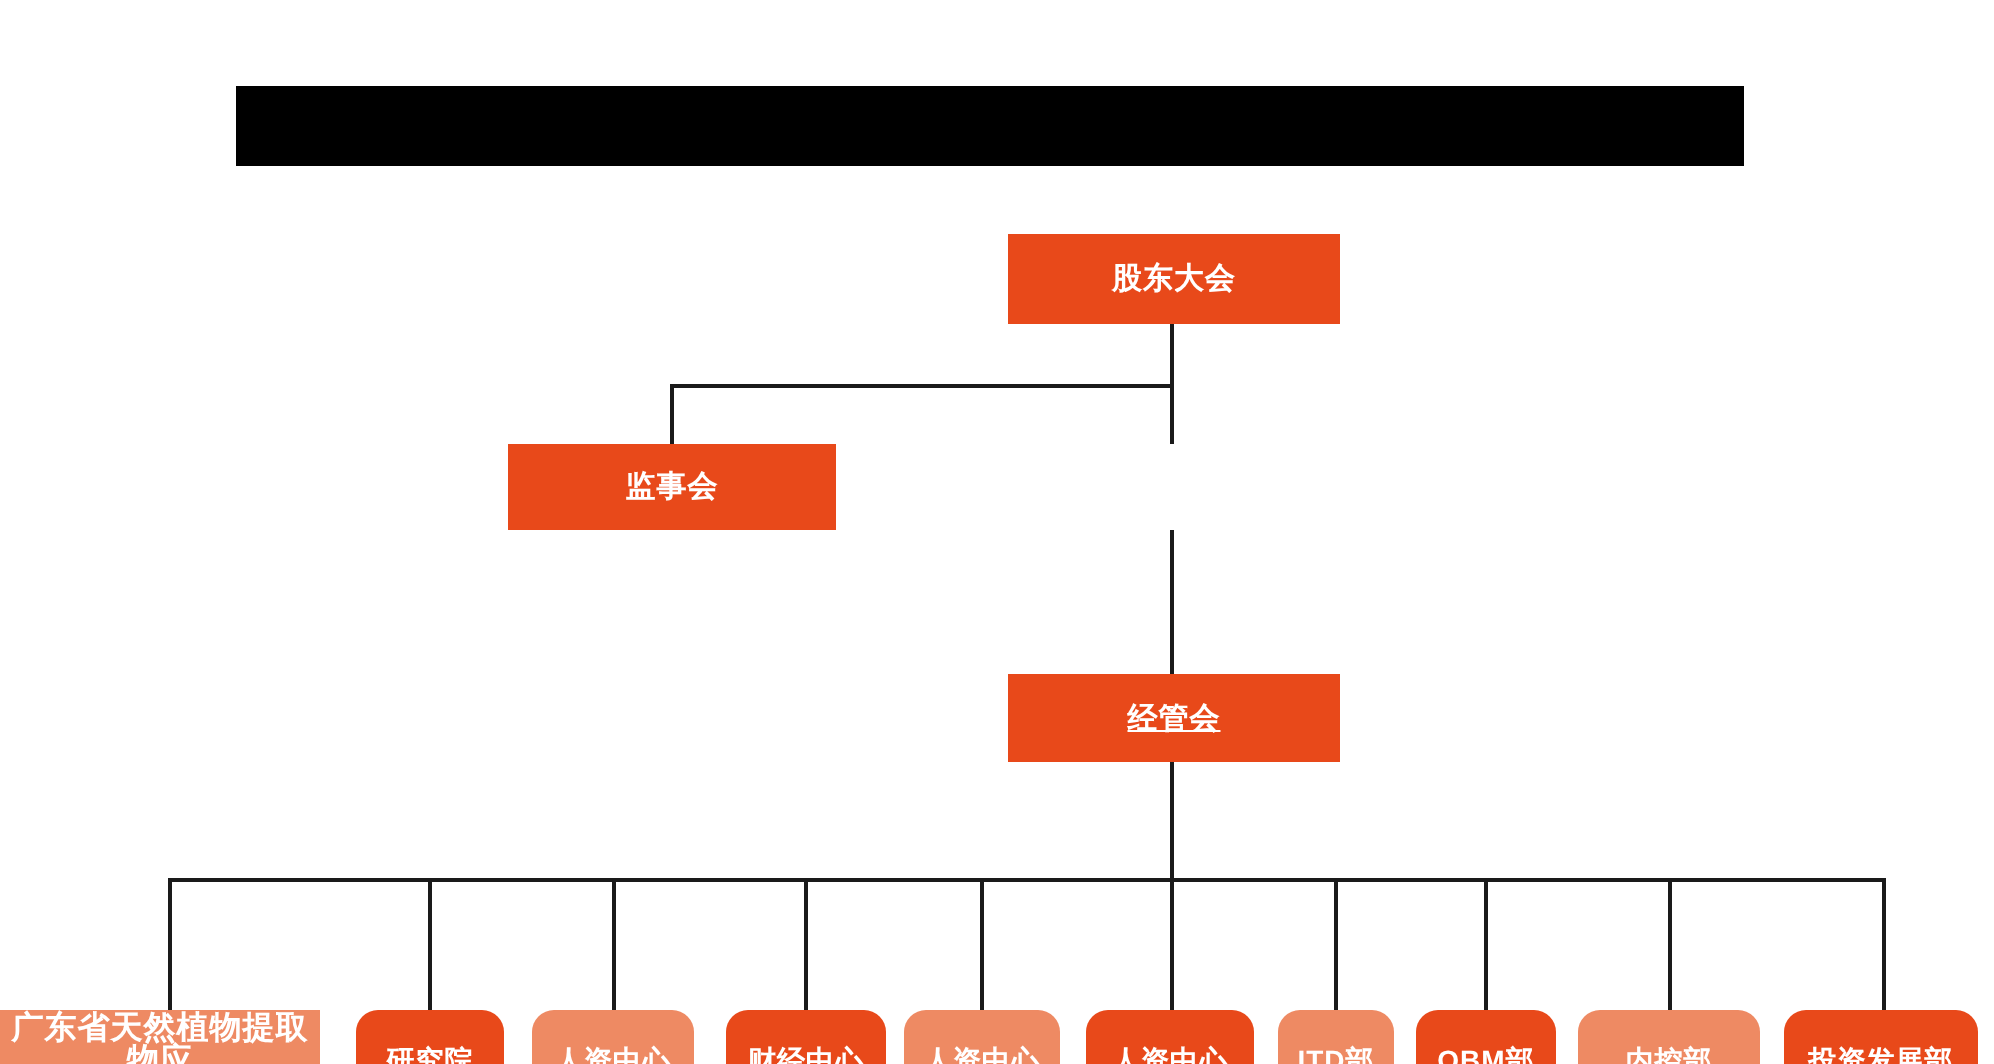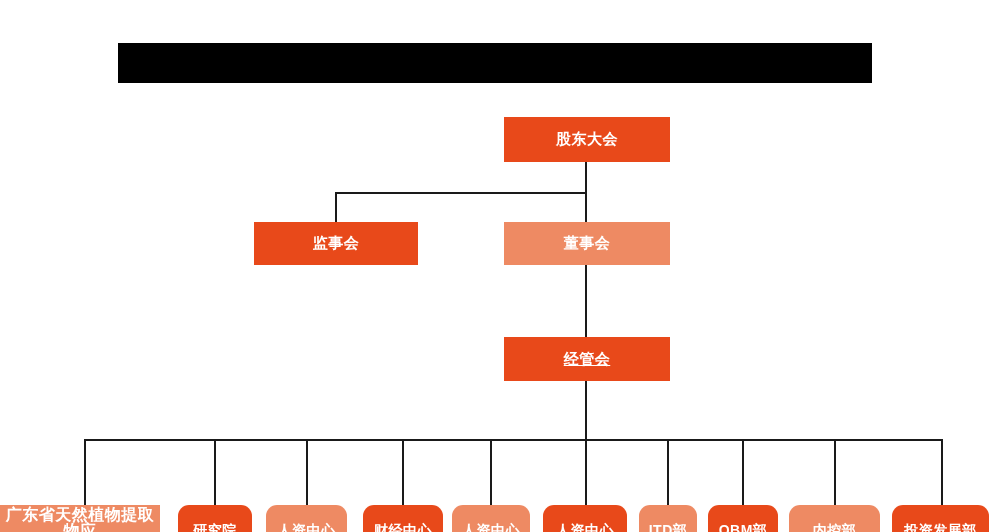--- a/index.html
+++ b/index.html
@@ -110,23 +110,20 @@
   <div class="ln ln-v" style="left:941px; top:415px; height:66px;"></div>
 
   <div class="node tone-dark size-top" style="left:504px; top:93px; width:166px; height:45px;">
     <span class="node-label">股东大会</span>
   </div>
 
   <div class="node tone-dark size-mid" style="left:254px; top:198px; width:164px; height:43px;">
     <span class="node-label">监事会</span>
   </div>
 
-  <div class="node tone-light size-mid" style="left:504px; top:198px; width:166px; height:43px;">
-    <span class="node-label">董事会</span>
-  </div>
 
   <div class="node tone-dark size-mid" style="left:504px; top:313px; width:166px; height:44px;text-decoration:underline;">
     <span class="node-label">经管会</span>
   </div>
 
   <div class="node tone-light size-leaf-sm" style="left:0px; top:481px; width:160px; height:51px;">
     <span class="node-label">广东省天然植物提取物应
 用工程技术研究中心</span>
   </div>
 

